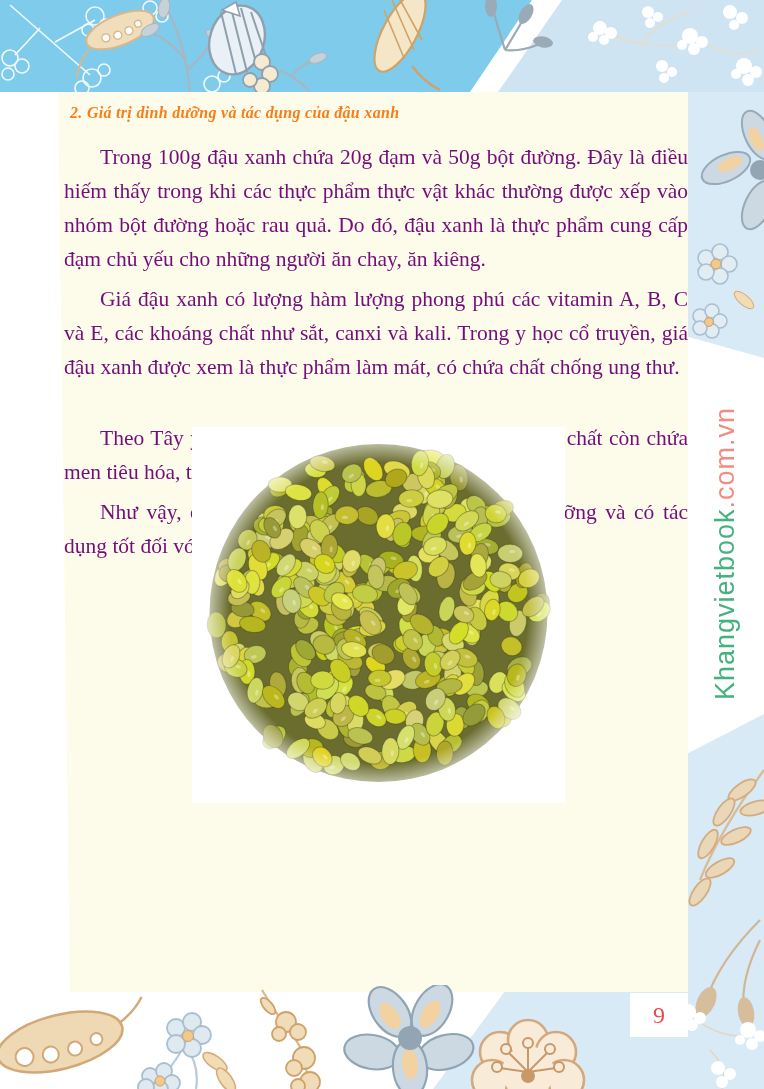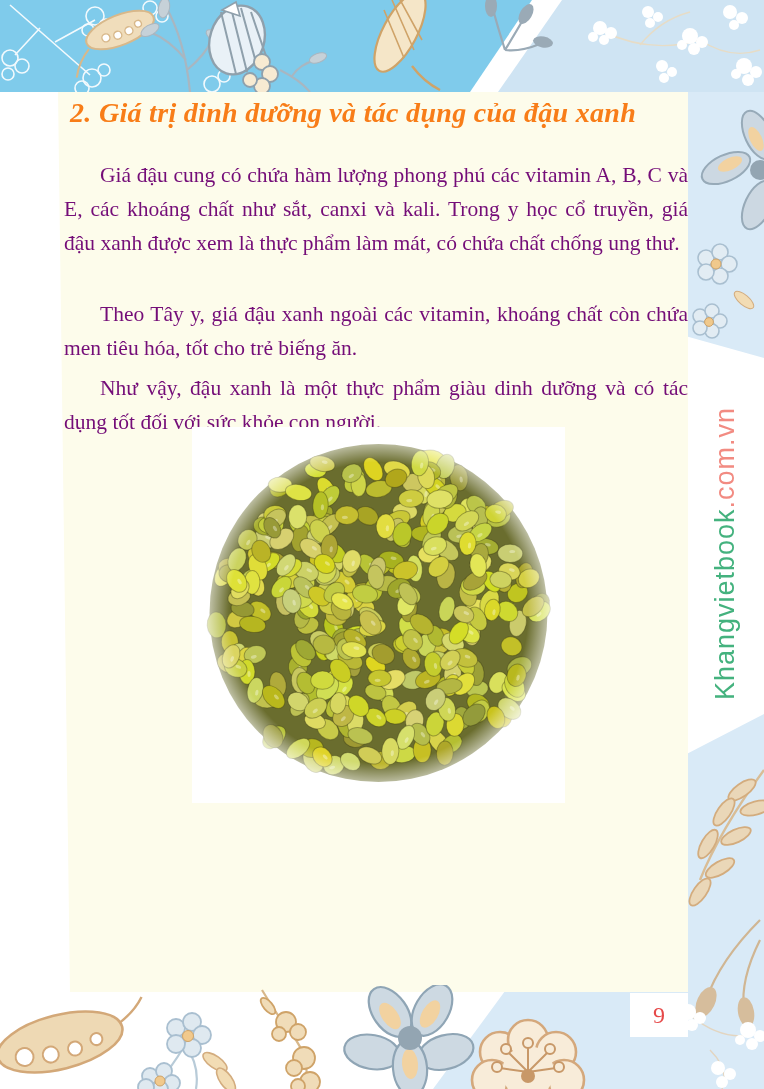--- a/index.html
+++ b/index.html
@@ -24,22 +24,22 @@
     clip-path:polygon(33px 389px,275px 60px,364px 14px,364px 389px);
   }
   
   .content{
     position:absolute;left:58px;top:90px;width:630px;height:902px;z-index:2;
     background:var(--c-cream,#fdfceb);
     clip-path:polygon(0 0,100% 0,100% 100%,1.9% 100%);
     box-sizing:border-box;padding:6px 0 0 6px;
   }
   .section-heading{
-    margin:2px 0 31px 6px;
-    font-size:28px;line-height:29px;font-weight:bold;font-style:italic;
+    margin:2px 0 13px 6px;
+    font-size:16px;line-height:29px;font-weight:bold;font-style:italic;
     color:var(--c-heading,#f87d18);letter-spacing:.3px;
   }
   .sub-heading{
     margin:0 0 9px 39px;
     font-size:21px;line-height:27px;font-weight:bold;font-style:italic;
     color:var(--c-subheading,#2a2acd);letter-spacing:.3px;
   }
   .body-text p{
     margin:6px 0 0 0;
     font-size:21.5px;line-height:34px;
@@ -236,21 +236,22 @@
     <g>
       <path d="M760,920 Q720,960 706,1000 M760,940 Q740,980 744,1010" stroke="#d0b693" stroke-width="2.2" fill="none"></path>
       <ellipse cx="706" cy="1002" rx="9" ry="16" transform="rotate(25 706 1002)" fill="#d6bd9c"></ellipse>
       <ellipse cx="746" cy="1012" rx="8" ry="15" transform="rotate(-10 746 1012)" fill="#d6bd9c"></ellipse>
     </g>
   </svg>
 
   <div class="content">
     <h2 class="section-heading">2. Giá trị dinh dưỡng và tác dụng của đậu xanh</h2>
     <div class="body-text">
-      <p>Giá đậu cung có chứa hàm lượng phong phú các vitamin A, B, C và E, các khoáng chất như sắt, canxi và kali. Trong y học cổ truyền, giá đậu xanh được xem là thực phẩm làm mát, có chứa chất chống ung thư.</p>
+      <p>Trong 100g đậu xanh chứa 20g đạm và 50g bột đường. Đây là điều hiếm thấy trong khi các thực phẩm thực vật khác thường được xếp vào nhóm bột đường hoặc rau quả. Do đó, đậu xanh là thực phẩm cung cấp đạm chủ yếu cho những người ăn chay, ăn kiêng.</p>
+      <p>Giá đậu xanh có lượng hàm lượng phong phú các vitamin A, B, C và E, các khoáng chất như sắt, canxi và kali. Trong y học cổ truyền, giá đậu xanh được xem là thực phẩm làm mát, có chứa chất chống ung thư.</p>
     </div>
 
     <div class="photo">
       <svg id="beans" viewBox="0 0 373 376" width="373" height="376">
         <defs>
           <radialGradient id="fadeWhite" cx="50%" cy="49.5%" r="50%">
             <stop offset="0%" stop-color="#ffffff" stop-opacity="0"></stop>
             <stop offset="76%" stop-color="#ffffff" stop-opacity="0"></stop>
             <stop offset="90%" stop-color="#ffffff" stop-opacity="0.8"></stop>
             <stop offset="100%" stop-color="#ffffff" stop-opacity="1"></stop>

